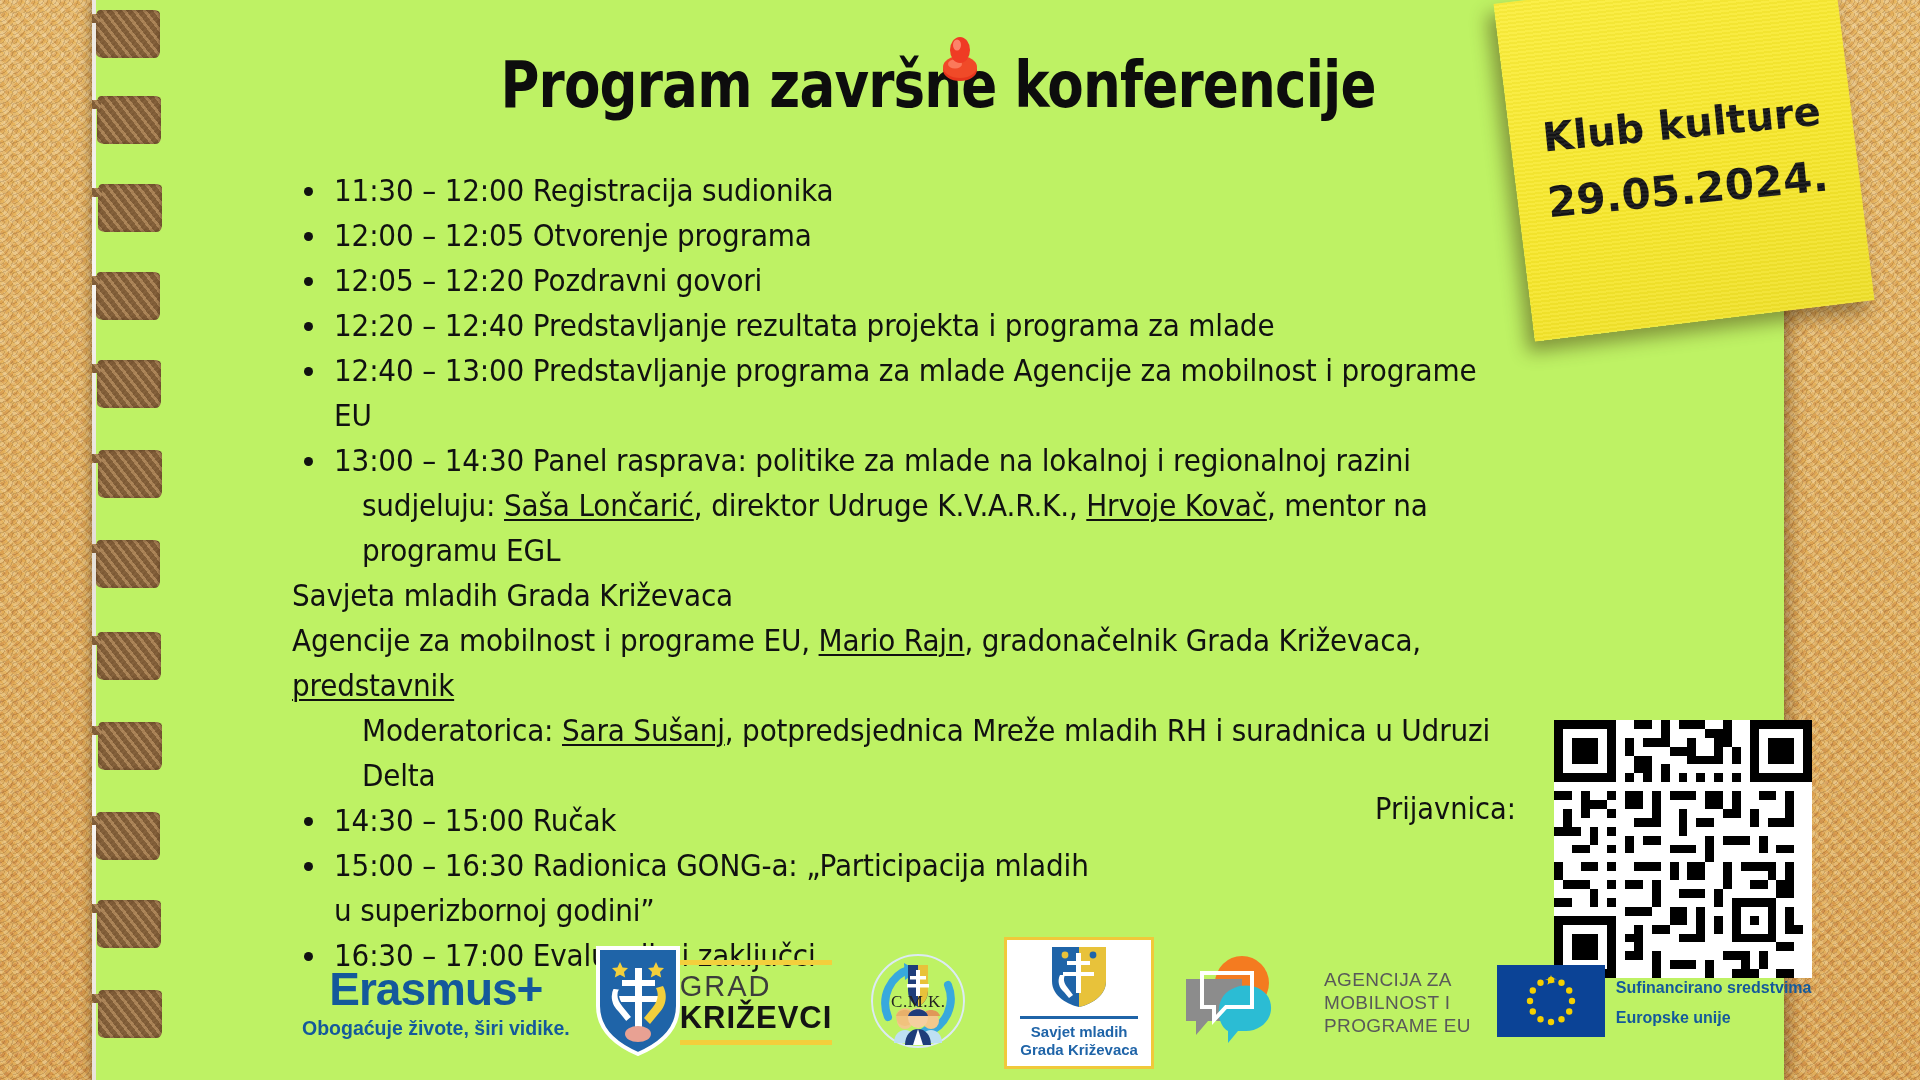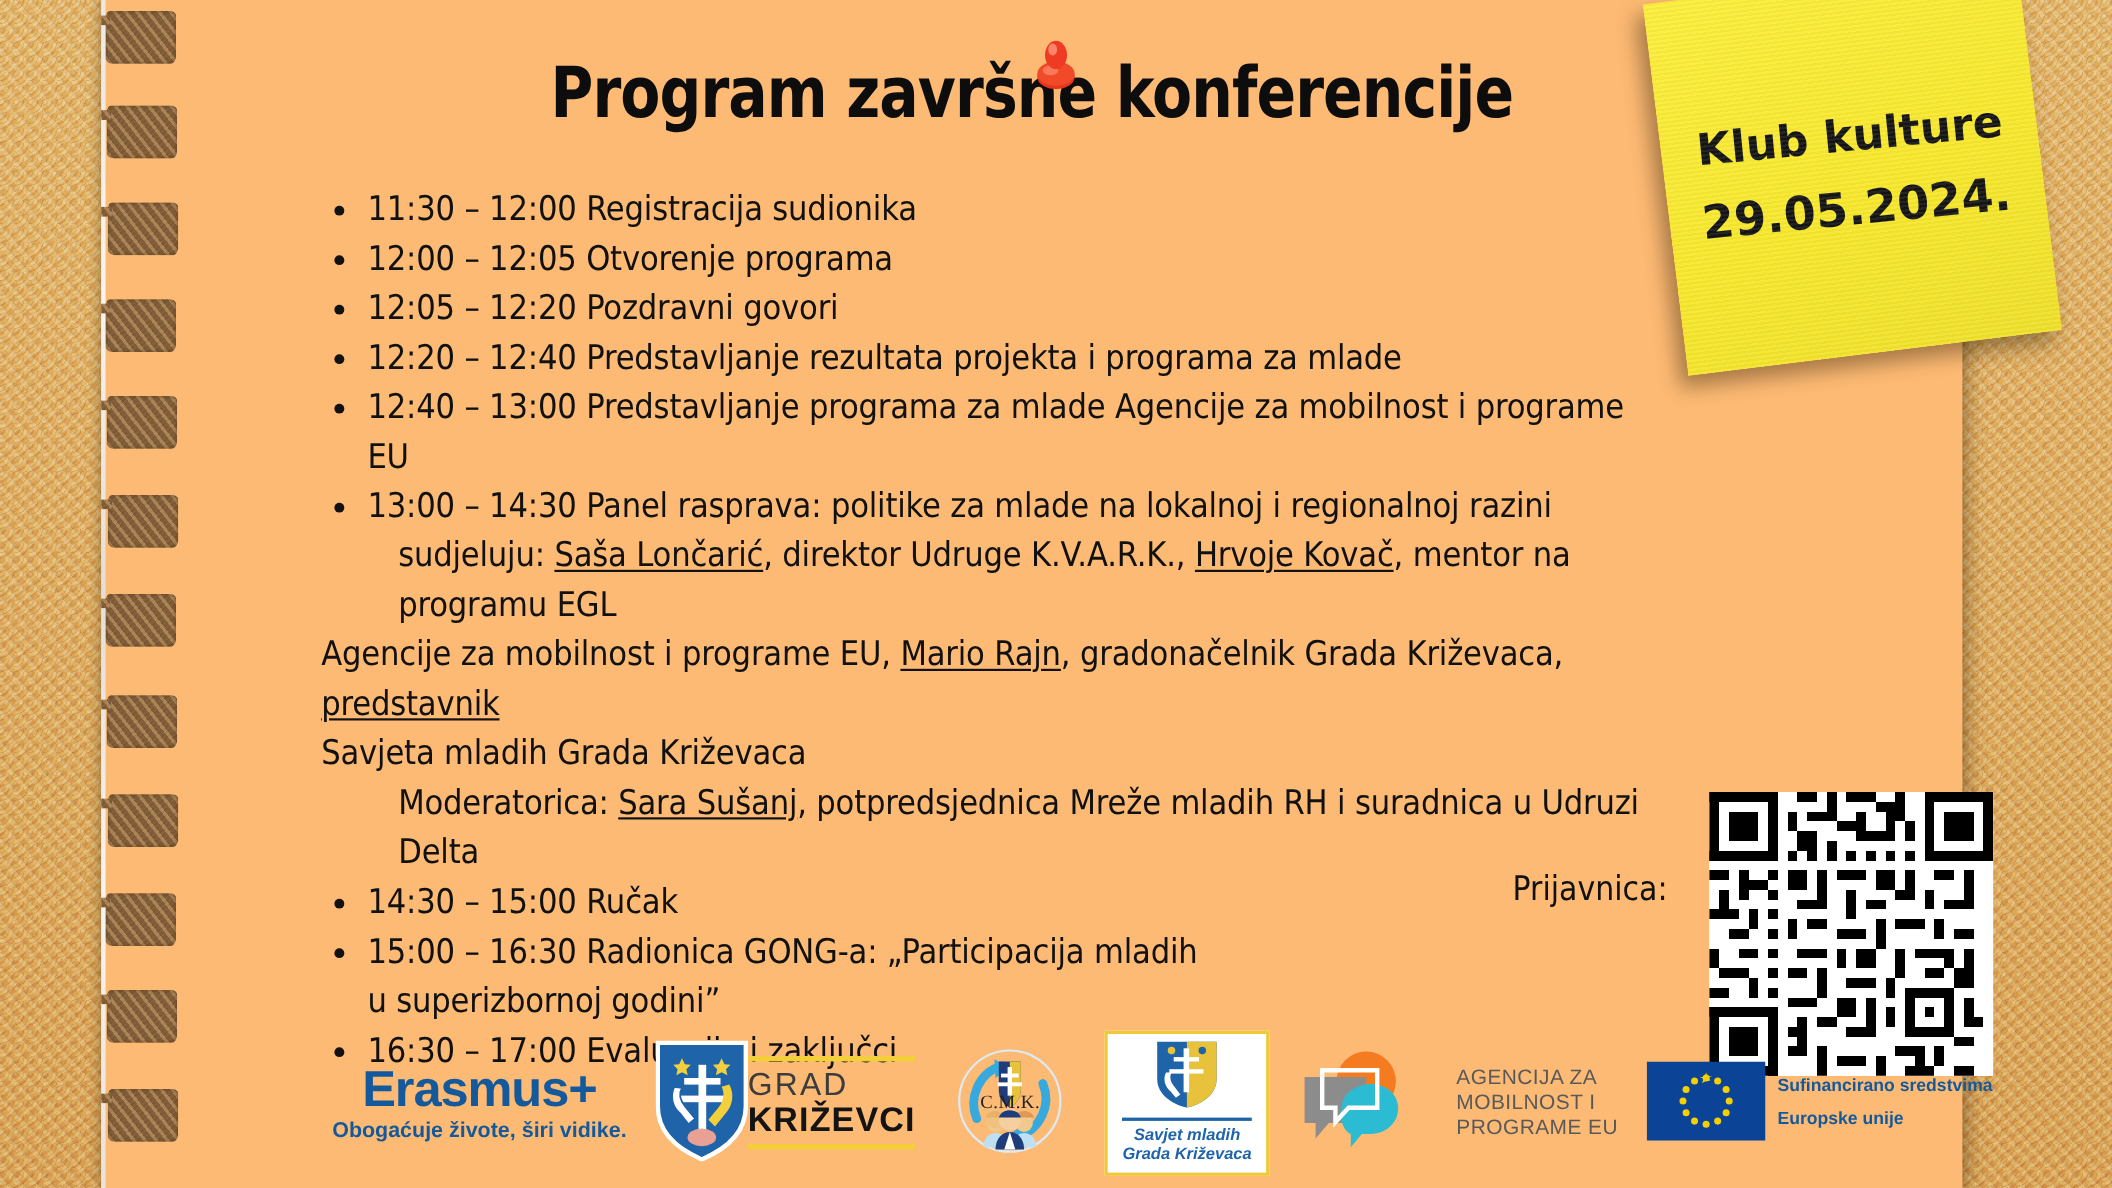--- a/index.html
+++ b/index.html
@@ -34,21 +34,21 @@
     background-image:
       repeating-radial-gradient(circle at 0 0, rgba(90,55,25,.22) 0 1px, transparent 1px 4px),
       repeating-radial-gradient(circle at 50% 50%, rgba(255,228,196,.2) 0 1px, transparent 1px 5px);
     background-size:13px 13px, 9px 9px;
     opacity:.85;
   }
 
   
   #paper{
     position:absolute;left:92px;top:0;width:1692px;height:1080px;
-    background:#fdba74;
+    background:#bef264;
     box-shadow:6px 0 16px rgba(60,35,10,.35), -2px 0 10px rgba(60,35,10,.3);
   }
   
   #holes{position:absolute;left:92px;top:0;width:80px;height:1080px;overflow:hidden;}
   .hole{
     position:absolute;left:6px;width:64px;height:48px;
     background-color:#9a7043;
     background-image:
       repeating-linear-gradient(52deg, rgba(120,86,50,.75) 0 2px, rgba(176,138,94,.6) 2px 5px, rgba(96,66,36,.5) 5px 8px),
       repeating-linear-gradient(-41deg, rgba(150,112,70,.5) 0 2px, rgba(196,158,112,.35) 2px 4px);
@@ -139,21 +139,21 @@
   .grad .bar{height:5px;background:#f3cf3c;width:100%;}
   .grad .g{font-family:"Liberation Sans",sans-serif;font-size:29px;color:#3c3c3c;letter-spacing:2px;margin:7px 0 1px;}
   .grad .k{font-family:"Liberation Sans",sans-serif;font-weight:700;font-size:31px;color:#141414;letter-spacing:1px;margin-bottom:7px;}
 
   .cmk{width:120px;height:110px;position:relative;}
   .cmk .lbl{position:absolute;left:0;right:0;top:44px;text-align:center;
     font-family:"Liberation Serif",serif;font-size:17px;color:#222;letter-spacing:.5px;}
 
   .savjet{border:3px solid #f0c93a;padding:5px 13px 7px;display:flex;flex-direction:column;align-items:center;background:#fff;}
   .savjet .rule{width:100%;height:3px;background:#1f64a8;margin:5px 0 4px;}
-  .savjet .s1,.savjet .s2{font-family:"Liberation Sans",sans-serif;font-weight:700;font-size:15px;color:#1f64a8;line-height:18px;font-style:italic;}
+  .savjet .s1,.savjet .s2{font-family:"Liberation Sans",sans-serif;font-weight:700;font-size:15px;color:#1f64a8;line-height:18px;}
 
   .amp{gap:10px;}
   .amp .amptxt{font-family:"Liberation Sans",sans-serif;font-size:19px;color:#595959;line-height:23px;letter-spacing:.4px;margin-left:18px;}
 
   .eu{gap:11px;}
   .eu .sufi{font-family:"Liberation Sans",sans-serif;font-weight:700;font-size:16px;color:#14599b;line-height:30px;}
 </style>
 </head>
 <body>
 
@@ -165,22 +165,22 @@
   <div id="title">Program završne konferencije</div>
 
   <div id="program">
       <div class="row"><span class="bullet"></span><span class="squeeze">11:30 – 12:00 Registracija sudionika</span></div>
       <div class="row"><span class="bullet"></span><span class="squeeze">12:00 – 12:05 Otvorenje programa</span></div>
       <div class="row"><span class="bullet"></span><span class="squeeze">12:05 – 12:20 Pozdravni govori</span></div>
       <div class="row"><span class="bullet"></span><span class="squeeze">12:20 – 12:40 Predstavljanje rezultata projekta i programa za mlade</span></div>
       <div class="row"><span class="bullet"></span><span class="squeeze">12:40 – 13:00 Predstavljanje programa za mlade Agencije za mobilnost i programe EU</span></div>
       <div class="row"><span class="bullet"></span><span class="squeeze">13:00 – 14:30 Panel rasprava: politike za mlade na lokalnoj i regionalnoj razini</span></div>
       <div class="row indent"><span class="squeeze">sudjeluju: <u class="nm">Saša Lončarić</u>, direktor Udruge K.V.A.R.K., <u class="nm">Hrvoje Kovač</u>, mentor na programu EGL</span></div>
+      <div class="row full"><span class="squeeze">Savjeta mladih Grada  Križevaca</span></div>
       <div class="row full"><span class="squeeze">Agencije za mobilnost i programe EU, <u class="nm">Mario Rajn</u>, gradonačelnik Grada Križevaca, <u class="nm">predstavnik</u></span></div>
-      <div class="row full"><span class="squeeze">Savjeta mladih Grada  Križevaca</span></div>
       <div class="row indent"><span class="squeeze">Moderatorica: <u class="nm">Sara Sušanj</u>, potpredsjednica Mreže mladih RH i suradnica u Udruzi  Delta</span></div>
       <div class="row"><span class="bullet"></span><span class="squeeze">14:30 – 15:00 Ručak</span></div>
       <div class="row"><span class="bullet"></span><span class="squeeze">15:00 – 16:30 Radionica GONG-a: „Participacija mladih</span></div>
       <div class="row nobullet"><span class="squeeze">u superizbornoj godini”</span></div>
       <div class="row"><span class="bullet"></span><span class="squeeze">16:30 – 17:00 Evaluacija i zaključci</span></div>
     </div>
 
   <div id="prijavnica">Prijavnica:</div>
 
   <div id="qr">

